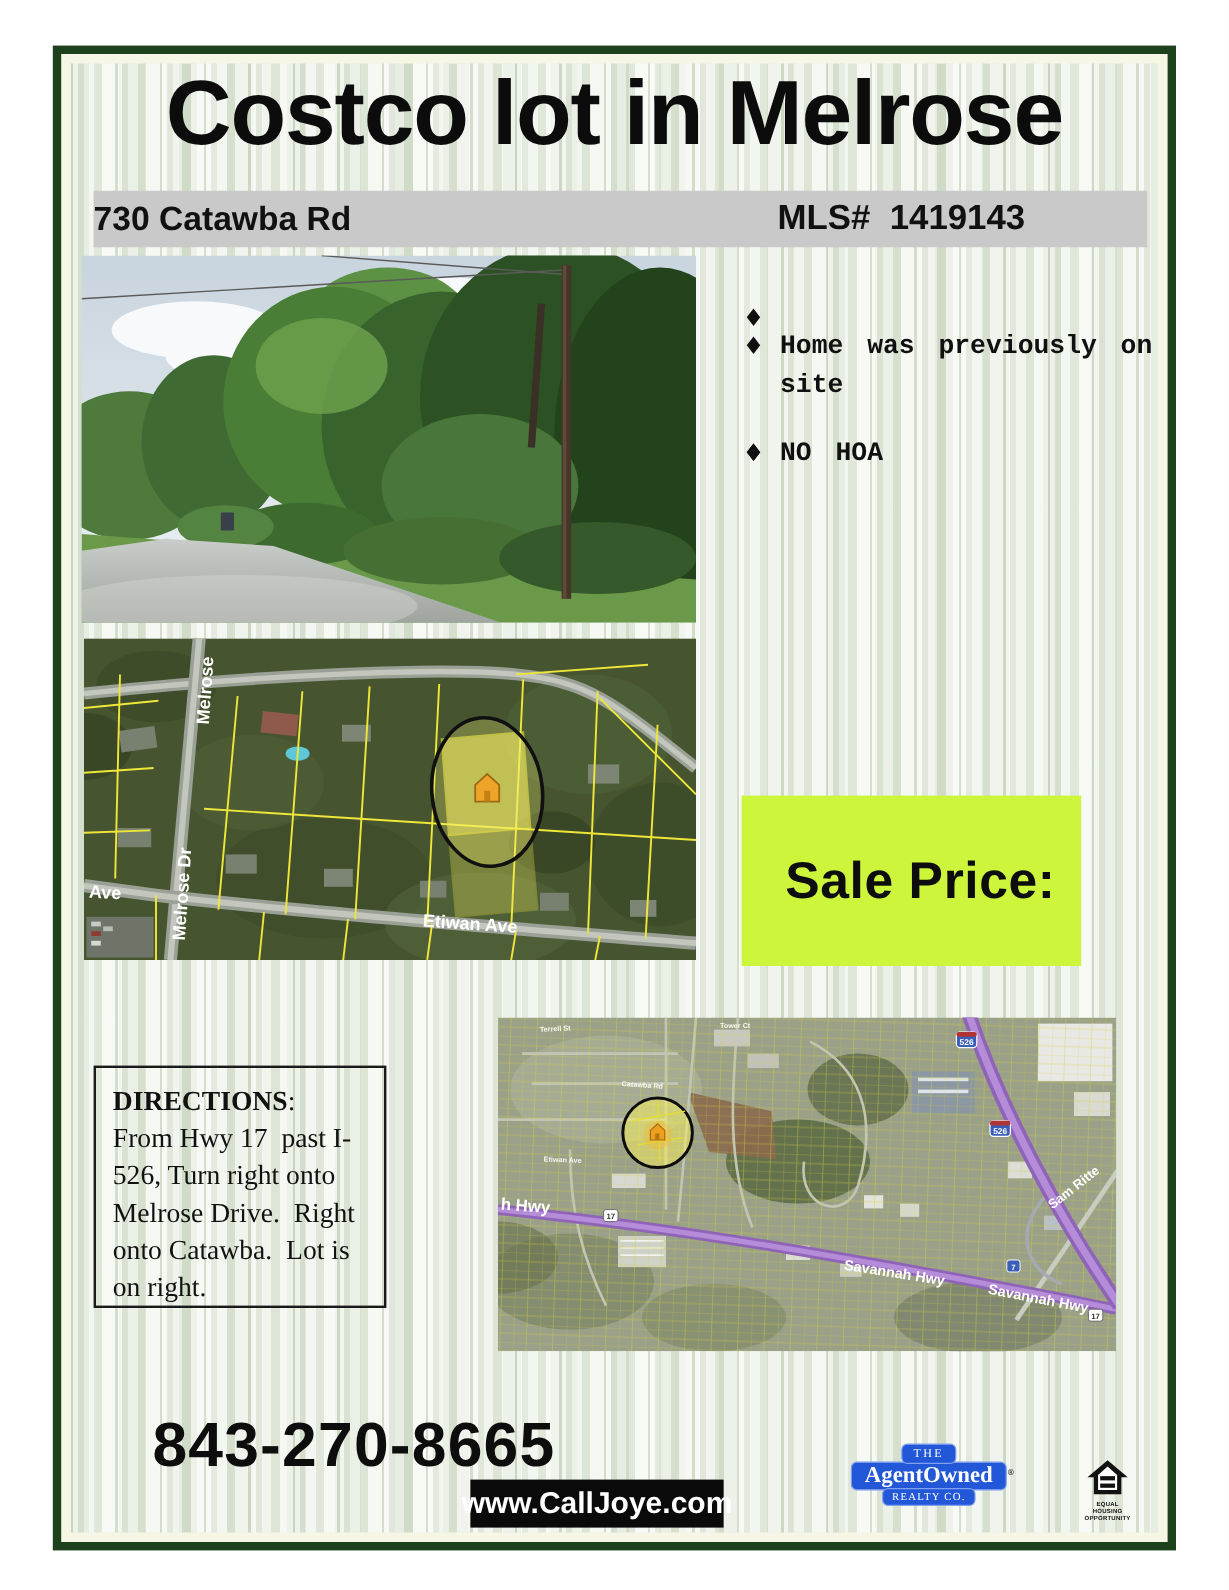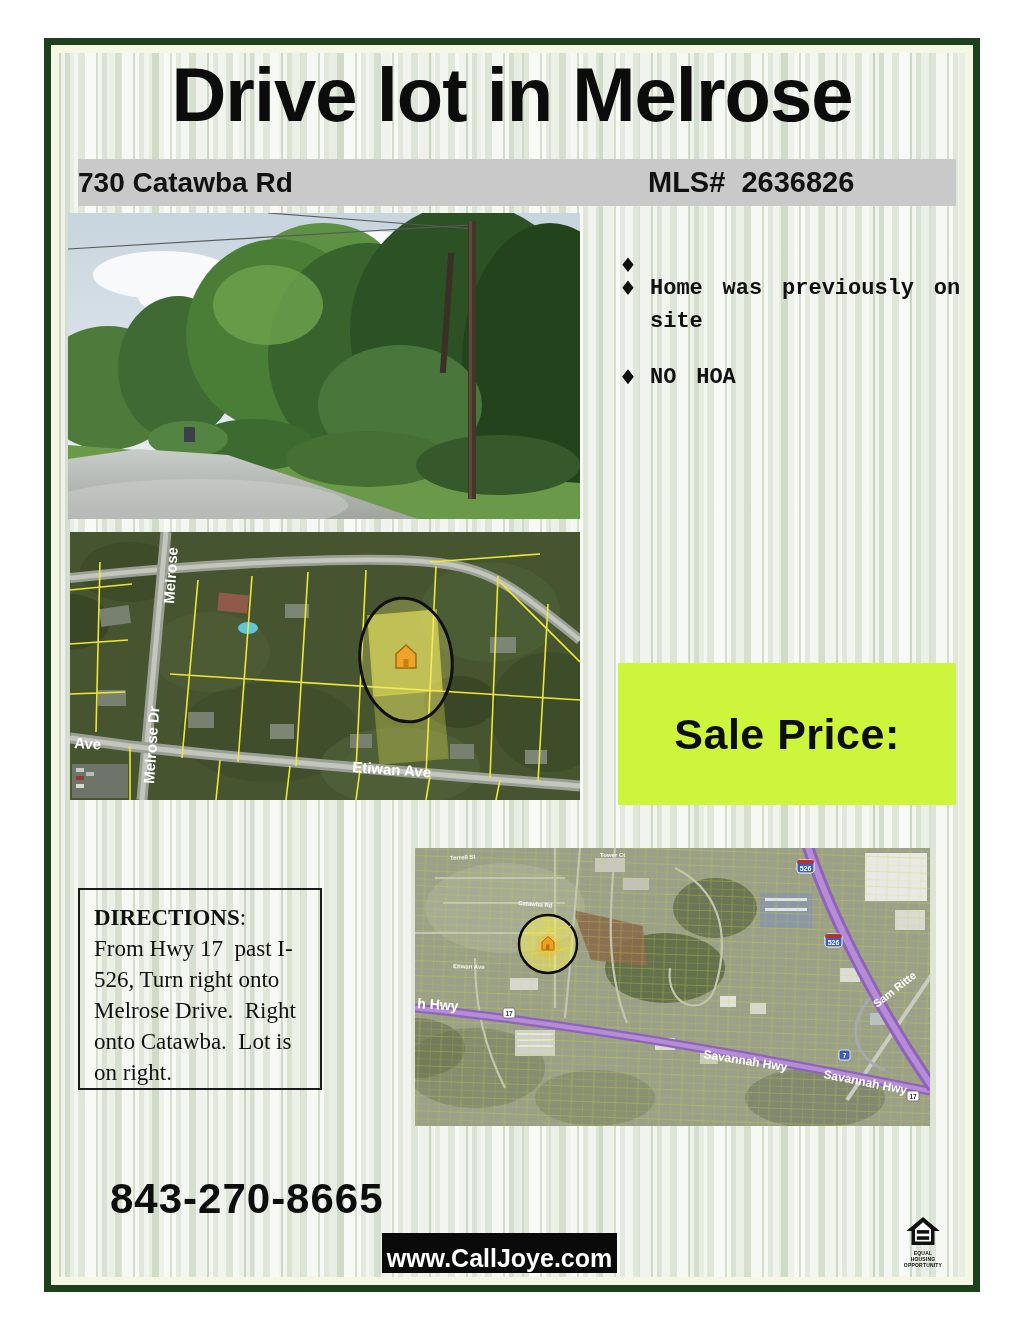--- a/index.html
+++ b/index.html
@@ -20,55 +20,55 @@
   .addr{font-size:28px;font-weight:bold;color:#111;}
   .mls{position:absolute;left:570px;font-size:29px;font-weight:bold;color:#111;word-spacing:8px;}
   .photo{left:9px;top:160px;width:512px;height:306px;}
   .parcelmap{left:11px;top:479px;width:510px;height:268px;}
   .areamap{left:356px;top:795px;width:515px;height:278px;}
   .features{left:560px;top:196px;width:344px;list-style:none;margin:0;padding:0;
             font-family:"Liberation Mono",monospace;font-weight:bold;font-size:22px;line-height:33px;
             color:#101010;word-spacing:0.30em;}
   .features li{position:relative;padding-left:31px;margin-bottom:23px;}
   .features .diam{position:absolute;left:0;top:0;font-size:20px;font-family:"DejaVu Sans",sans-serif;}
-  .salebox{left:559px;top:610px;width:338px;height:142px;background:#ccf53c;display:flex;flex-direction:column;
-           align-items:center;justify-content:center;gap:8px;}
+  .salebox{left:559px;top:610px;width:268px;height:142px;background:#ccf53c;display:flex;flex-direction:column;
+           align-items:center;justify-content:center;gap:8px;padding-left:15px;}
   .salelabel{font-size:43px;font-weight:bold;color:#0d0d0d;letter-spacing:0.5px;}
   .saleamount{font-size:44px;font-weight:bold;color:#0d0d0d;}
   .dirbox{left:19px;top:835px;width:244px;height:202px;box-sizing:border-box;border:2px solid #1a1a1a;
           padding:12px 14px;font-family:"Liberation Serif",serif;font-size:23px;line-height:31px;color:#111;
           white-space:pre-wrap;}
   .dirbox b{font-weight:bold;}
   .agentname{left:88px;top:1090px;font-size:28px;color:#0d0d0d;}
-  .phone{left:51px;top:1122px;font-size:42px;font-weight:bold;color:#0d0d0d;letter-spacing:1px;}
-  .webbox{left:323px;top:1180px;width:235px;height:40px;background:#0a0a0a;display:flex;align-items:flex-end;
+  .phone{left:68px;top:1122px;font-size:52px;font-weight:bold;color:#0d0d0d;letter-spacing:1px;}
+  .webbox{left:333px;top:1180px;width:211px;height:40px;background:#0a0a0a;display:flex;align-items:center;
           justify-content:center;}
   .webbox span{color:#fff;font-size:25px;font-weight:bold;}
   .aologo{left:648px;top:1150px;width:134px;display:flex;flex-direction:column;align-items:center;}
   .aobox{background:#2257d8;color:#fff;border:1px solid #7fa0ee;border-radius:5px;text-align:center;
          font-family:"Liberation Serif",serif;}
   .ao-the{width:44px;height:15px;font-size:10px;letter-spacing:2px;line-height:15px;margin-bottom:-2px;z-index:2;}
   .ao-main{width:128px;height:22px;font-size:19px;font-weight:bold;line-height:21px;z-index:1;position:relative;}
   .ao-reg{position:absolute;right:-7px;top:-2px;font-size:7px;color:#333;font-family:"Liberation Sans",sans-serif;}
   .ao-realty{width:76px;height:13px;font-size:9px;letter-spacing:1px;line-height:13px;margin-top:-2px;z-index:2;}
   .eho{left:844px;top:1163px;width:40px;text-align:center;}
   .eho .ehotxt{font-size:5px;font-weight:bold;color:#111;line-height:6px;letter-spacing:0.2px;}
   svg text{font-family:"Liberation Sans",sans-serif;}
 </style>
 </head>
 <body>
 
 <div class="flyer">
  <div class="texture">
 
-  <div class="abs title">Drive lot in Melrose</div>
+  <div class="abs title">Costco lot in Melrose</div>
 
   <div class="abs addrbar">
     <span class="addr">730 Catawba Rd</span>
-    <span class="mls">MLS# 2636826</span>
+    <span class="mls">MLS# 1419143</span>
   </div>
 
   <svg class="abs photo" viewBox="0 0 512 306" preserveAspectRatio="none">
     <defs>
       <linearGradient id="sky" x1="0" y1="0" x2="0" y2="1">
         <stop offset="0" stop-color="#c8d4de"></stop>
             <stop offset="1" stop-color="#eef3f6"></stop>
       </linearGradient>
       <linearGradient id="roadg" x1="0" y1="0" x2="0" y2="1">
         <stop offset="0" stop-color="#c9cdc9"></stop>
@@ -287,20 +287,25 @@
         <text transform="translate(185,9)">Tower Ct</text>
       </g>
     </g>
   </svg>
 
   <div class="abs phone">843-270-8665</div>
   <div class="abs webbox">
     <span>www.CallJoye.com</span>
   </div>
 
+  <div class="abs aologo">
+    <div class="aobox ao-the">THE</div>
+    <div class="aobox ao-main"><span>AgentOwned</span><span class="ao-reg">®</span></div>
+    <div class="aobox ao-realty">REALTY CO.</div>
+  </div>
 
   <div class="abs eho">
     <svg width="36" height="30" viewBox="0 0 40 34">
       <polygon points="20,1 39,17 33,17 33,33 7,33 7,17 1,17" fill="#111"></polygon>
       <polygon points="20,7 29,15 29,29 11,29 11,15" fill="#fff"></polygon>
       <rect x="13" y="16" width="14" height="4" fill="#111"></rect>
       <rect x="13" y="23" width="14" height="4" fill="#111"></rect>
     </svg>
     <div class="ehotxt">EQUAL HOUSING</div>
     <div class="ehotxt">OPPORTUNITY</div>

